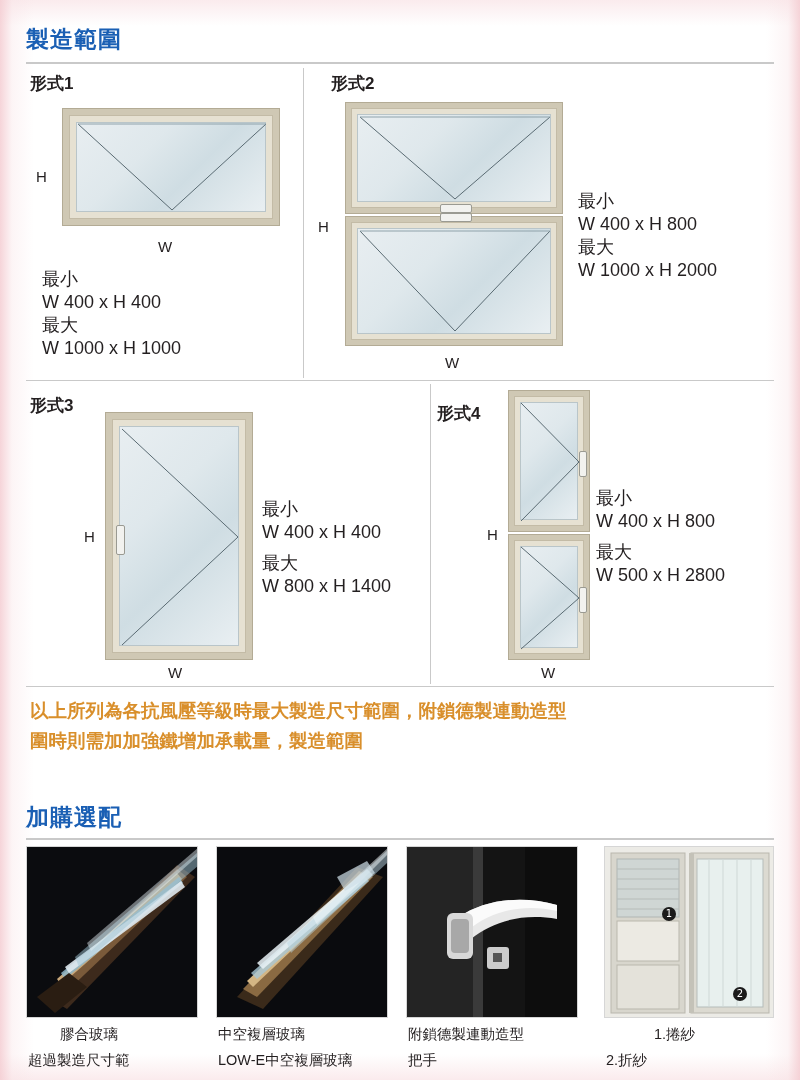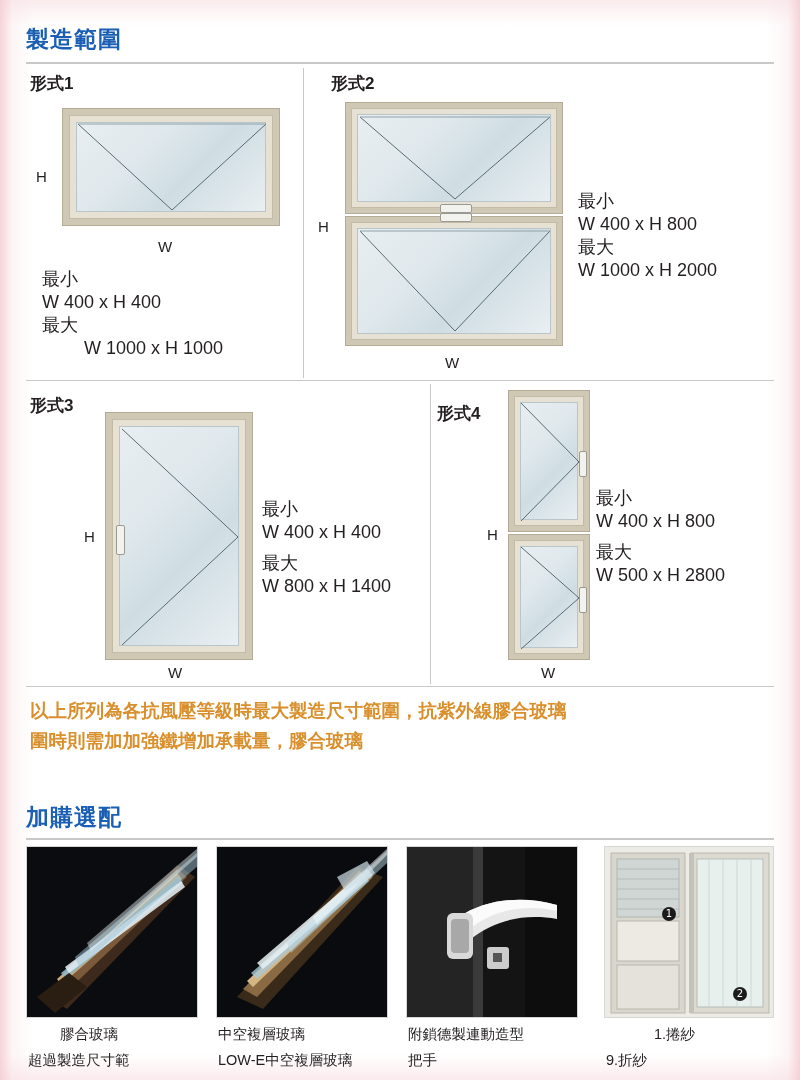--- a/index.html
+++ b/index.html
@@ -82,21 +82,21 @@
       </svg>
     </div>
   </div>
 
   <div class="axis" style="left:36px;top:156px;">H</div>
   <div class="axis" style="left:158px;top:226px;">W</div>
 
   <div class="dim" style="left:42px;top:256px;">最小</div>
   <div class="dim" style="left:42px;top:279px;">W 400 x H 400</div>
   <div class="dim" style="left:42px;top:302px;">最大</div>
-  <div class="dim" style="left:42px;top:325px;margin-left:42px;">W 1000 x H 1000</div>
+  <div class="dim" style="left:42px;top:325px;">W 1000 x H 1000</div>
 
   <div class="form-label" style="left:311px;top:60px;margin-left:20px;">形式2</div>
 
   <div class="sash" style="left:345px;top:90px;width:218px;height:112px;">
     <div class="frame"></div>
     <div class="glass"></div>
     <div class="lines">
       <svg width="218" height="112" viewBox="0 0 218 112">
         <line x1="14" y1="14" x2="109" y2="96" stroke="#5a6b73" stroke-width="1"></line>
         <line x1="204" y1="14" x2="109" y2="96" stroke="#5a6b73" stroke-width="1"></line>
@@ -176,22 +176,22 @@
   </div>
 
   <div class="axis" style="left:487px;top:514px;">H</div>
   <div class="axis" style="left:541px;top:652px;">W</div>
 
   <div class="dim" style="left:596px;top:475px;">最小</div>
   <div class="dim" style="left:596px;top:498px;">W 400 x H 800</div>
   <div class="dim" style="left:596px;top:529px;">最大</div>
   <div class="dim" style="left:596px;top:552px;">W 500 x H 2800</div>
 
-  <div class="note" style="left:30px;top:684px;">以上所列為各抗風壓等級時最大製造尺寸範圍，抗紫外線膠合玻璃</div>
-  <div class="note" style="left:30px;top:714px;">圍時則需加加強鐵增加承載量，膠合玻璃</div>
+  <div class="note" style="left:30px;top:684px;">以上所列為各抗風壓等級時最大製造尺寸範圍，附鎖德製連動造型</div>
+  <div class="note" style="left:30px;top:714px;">圍時則需加加強鐵增加承載量，製造範圍</div>
 
   <h1 class="section" style="left:26px;top:790px;">加購選配</h1>
   <div class="rule" style="left:26px;top:826px;width:748px;height:2px;"></div>
 
   <div class="photo" style="left:26px;top:834px;width:172px;height:172px;background:#0d0d10;">
     <svg width="172" height="172" viewBox="0 0 172 172">
       <rect width="172" height="172" fill="#0b0c0f"></rect>
       <polygon points="20,150 150,18 168,30 40,162" fill="#3d2a1c"></polygon>
       <polygon points="26,140 150,22 160,30 36,148" fill="#7a5a3a"></polygon>
       <polygon points="30,132 150,26 155,32 34,138" fill="#c9a87a"></polygon>
@@ -259,15 +259,15 @@
           <line x1="118" y1="12" x2="118" y2="160"></line>
         <line x1="132" y1="12" x2="132" y2="160"></line>
           <line x1="146" y1="12" x2="146" y2="160"></line>
       </g>
       <rect x="84" y="6" width="5" height="160" fill="#c4c2b8"></rect>
     </svg>
     <div class="badge" style="left:57px;top:60px;">1</div>
     <div class="badge" style="left:128px;top:140px;">2</div>
   </div>
   <div class="cap" style="left:606px;top:1012px;margin-left:48px;">1.捲紗</div>
-  <div class="cap" style="left:606px;top:1038px;">9.折紗</div>
+  <div class="cap" style="left:606px;top:1038px;">2.折紗</div>
 
 </div>
 
 </body></html>

